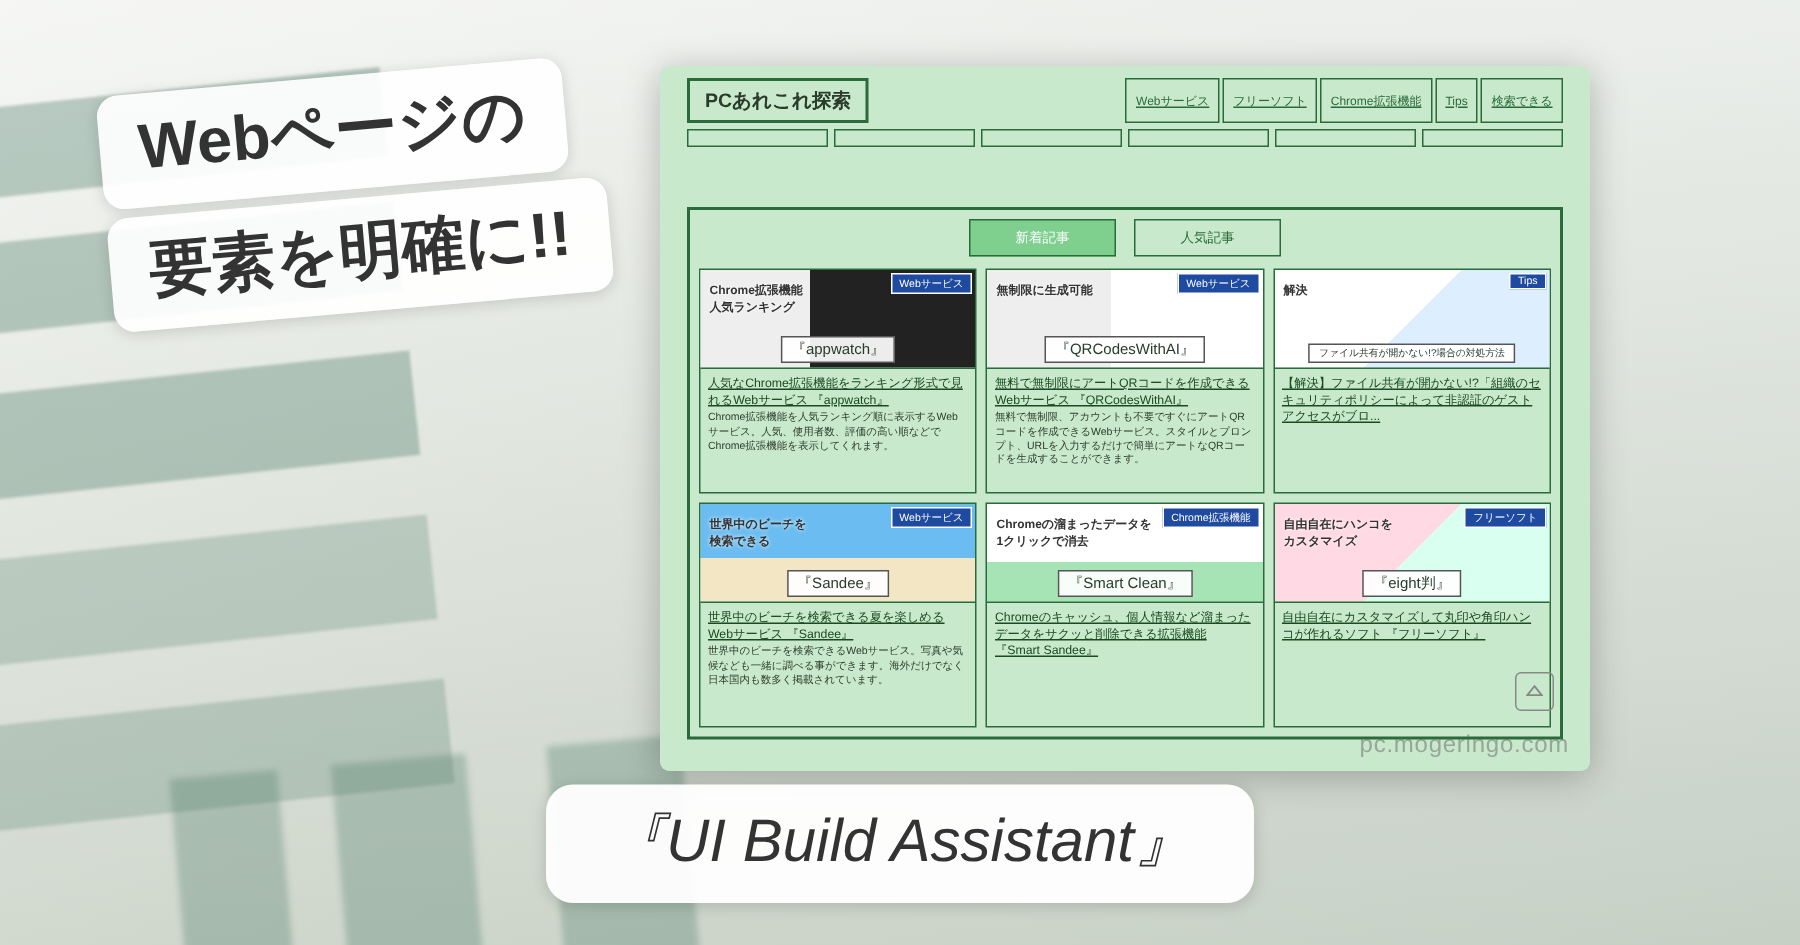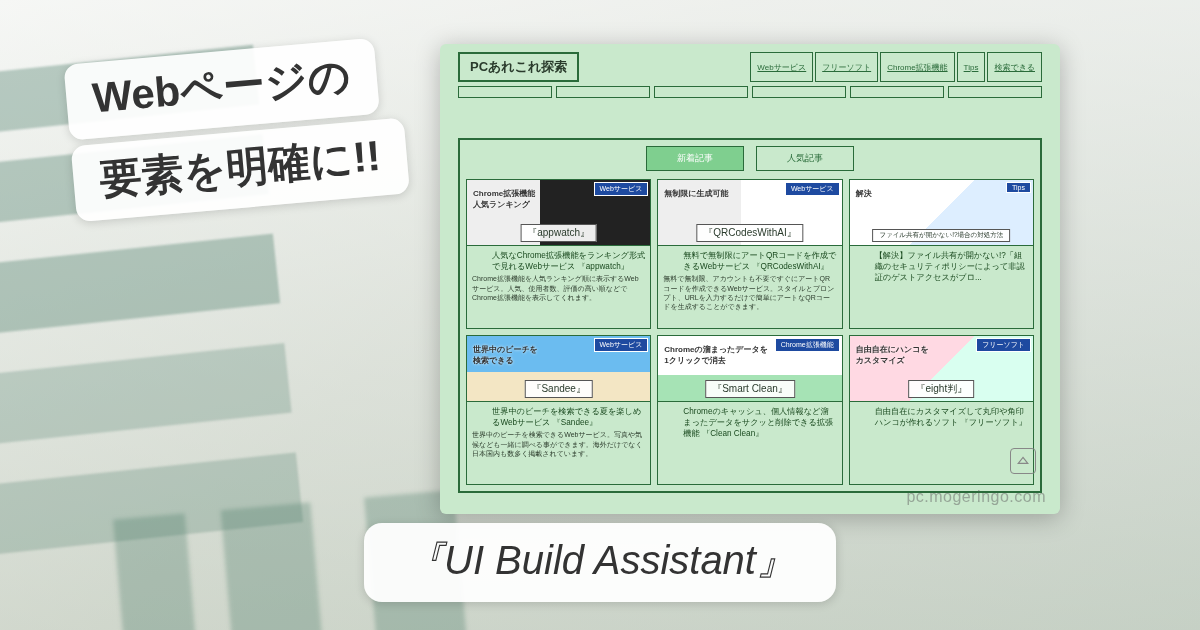--- a/index.html
+++ b/index.html
@@ -189,21 +189,21 @@
   .thumb-caption {
     position:absolute; top:8px; left:6px;
     font-size:8px; font-weight:600; color:#333;
     text-shadow: 0 0 3px #fff;
     white-space: pre-line;
   }
   .card-title {
     padding:4px 5px 2px 5px;
     font-size:8.2px; line-height:1.35;
     color:#1a4a1f;
-    margin-left: 20px;
+    text-decoration: underline;
   }
   .card-desc {
     padding:0 5px 4px 5px;
     font-size:7px; line-height:1.35;
     color:#2d3d2d;
   }
 
   .corner-icon {
     position:absolute;
     right: 24px; bottom: 40px;
@@ -296,21 +296,21 @@
           <div class="card-desc">世界中のビーチを検索できるWebサービス。写真や気候なども一緒に調べる事ができます。海外だけでなく日本国内も数多く掲載されています。</div>
         </div>
 
         <div class="card">
           <div class="thumb chrome">
             <span class="thumb-caption">Chromeの溜まったデータを
 1クリックで消去</span>
             <span class="tagchip">Chrome拡張機能</span>
             <span class="thumb-label">『Smart Clean』</span>
           </div>
-          <div class="card-title">Chromeのキャッシュ、個人情報など溜まったデータをサクッと削除できる拡張機能 『Clean Clean』</div>
+          <div class="card-title">Chromeのキャッシュ、個人情報など溜まったデータをサクッと削除できる拡張機能 『Smart Sandee』</div>
         </div>
 
         <div class="card">
           <div class="thumb soft">
             <span class="thumb-caption">自由自在にハンコを
 カスタマイズ</span>
             <span class="tagchip">フリーソフト</span>
             <span class="thumb-label">『eight判』</span>
           </div>
           <div class="card-title">自由自在にカスタマイズして丸印や角印ハンコが作れるソフト 『フリーソフト』</div>

